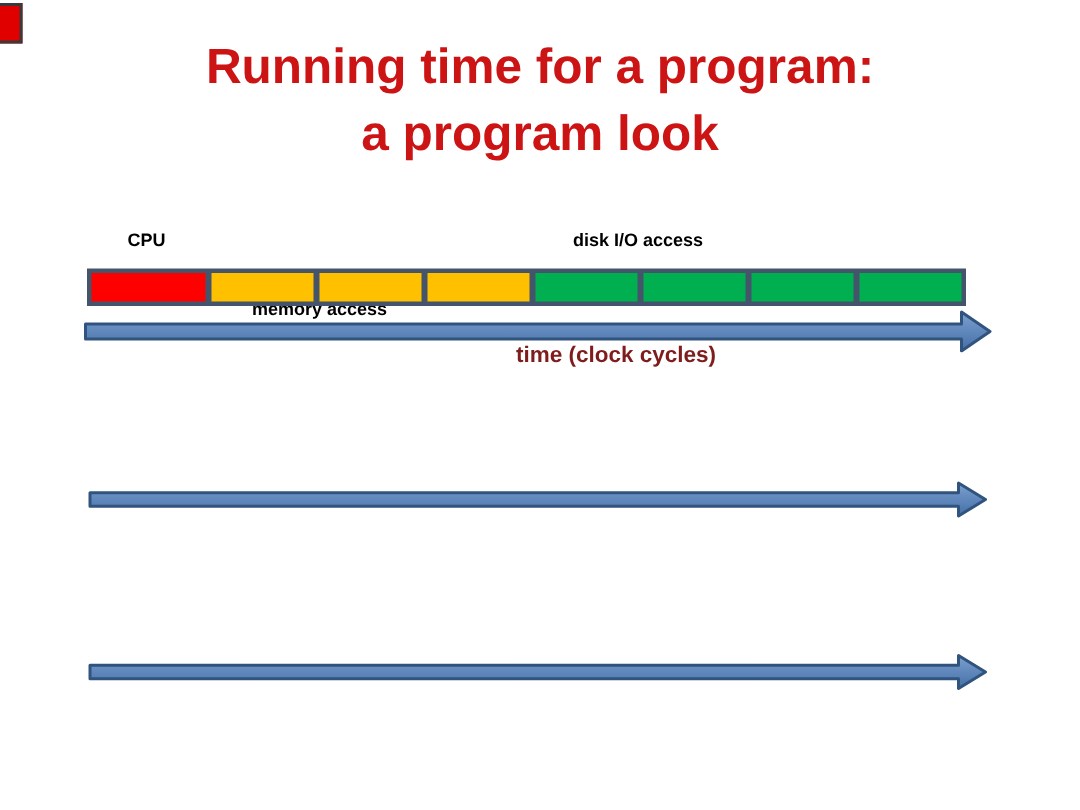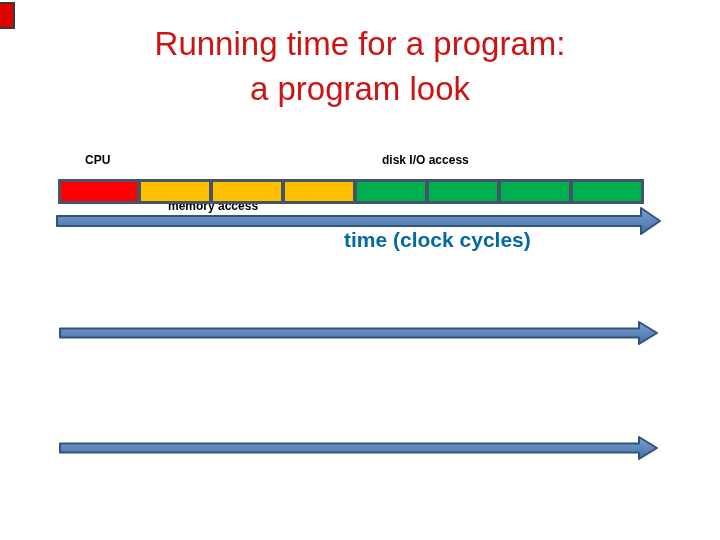--- a/index.html
+++ b/index.html
@@ -33,21 +33,21 @@
   }
   .slide-title {
     position: absolute;
     left: 0;
     right: 0;
     top: 21px;
     text-align: center;
     color: var(--title-red);
     font-size: 33px;
     line-height: 45px;
-    font-weight: 400;
+    font-weight: 700;
     letter-spacing: 0px;
   }
   .seg-label {
     position: absolute;
     font-size: 12px;
     font-weight: 700;
     color: #000000;
     white-space: nowrap;
   }
   .label-cpu   { left: 85px;  top: 153px; }
@@ -79,23 +79,23 @@
     stroke: var(--arrow-stroke);
     stroke-width: 2;
     stroke-linejoin: round;
   }
   .stop-top { stop-color: var(--arrow-fill-top); }
   .stop-bottom { stop-color: var(--arrow-fill-bottom); }
   .time-axis-label {
     position: absolute;
     left: 344px;
     top: 228px;
-    font-size: 21px;
+    font-size: 15px;
     font-weight: 700;
-    color: #0369a1;
+    color: #7f1d1d;
     white-space: nowrap;
     text-align: center;
   }
 </style>
 </head>
 <body>
 
 <div class="slide">
 
   <svg width="0" height="0" style="position:absolute" aria-hidden="true">

